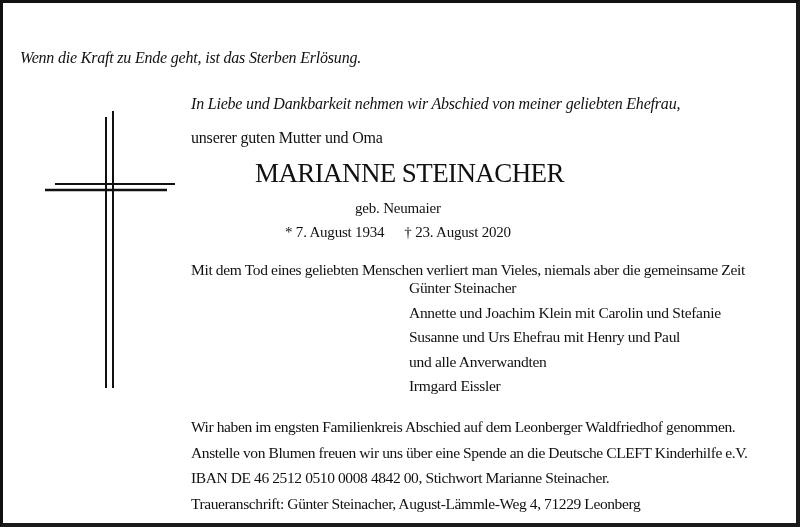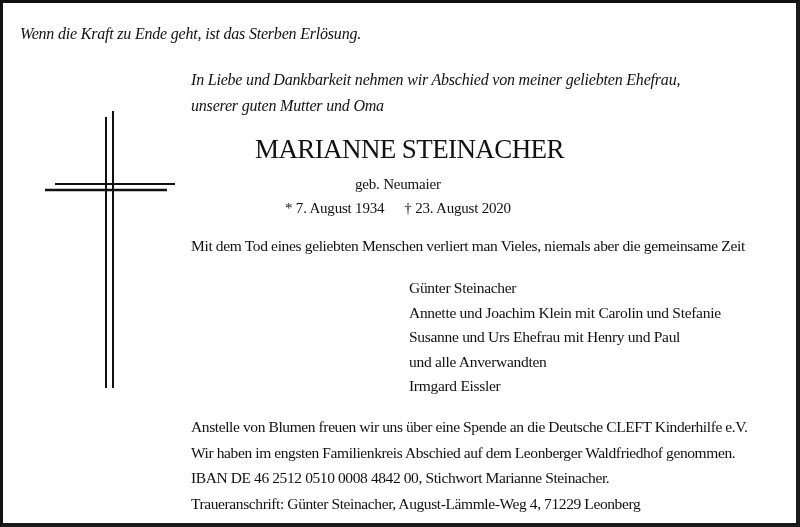--- a/index.html
+++ b/index.html
@@ -28,29 +28,30 @@
       border-bottom: 4px solid #1a1a1a;
       background: #fff;
     }
     .t {
       position: absolute;
       white-space: nowrap;
       font-family: "Liberation Serif", "DejaVu Serif", serif;
       font-size: 16px;
       line-height: 20px;
       letter-spacing: -0.2px;
+      margin-top: 24px;
     }
     .motto {
       left: 20px;
       top: 24px;
       font-style: italic;
       font-size: 16px;
     }
     .intro1 { left: 191px; top: 70px; font-style: italic; }
-    .intro2 { left: 191px; top: 96px; font-style: italic; }
+    .intro2 { left: 191px; top: 104px; }
     .name {
       left: 255px;
       top: 133px;
       font-size: 27px;
       line-height: 32px;
       letter-spacing: -0.6px;
     }
     .maiden { left: 355px; top: 174px; font-size: 15px; }
     .dates { left: 285px; top: 198px; font-size: 15px; }
     .verse { left: 191px; top: 236px; font-size: 15.5px; letter-spacing: -0.35px; }
@@ -125,17 +126,17 @@
 
 <ul class="mourners">
   <li>Günter Steinacher</li>
   <li>Annette und Joachim Klein mit Carolin und Stefanie</li>
   <li>Susanne und Urs Ehefrau mit Henry und Paul</li>
   <li>und alle Anverwandten</li>
   <li>Irmgard Eissler</li>
 </ul>
 
 <ul class="footer">
+  <li>Wir haben im engsten Familienkreis Abschied auf dem Leonberger Waldfriedhof genommen.</li>
   <li>Anstelle von Blumen freuen wir uns über eine Spende an die Deutsche CLEFT Kinderhilfe e.V.</li>
-  <li>Wir haben im engsten Familienkreis Abschied auf dem Leonberger Waldfriedhof genommen.</li>
   <li>IBAN DE 46 2512 0510 0008 4842 00, Stichwort Marianne Steinacher.</li>
   <li>Traueranschrift: Günter Steinacher, August-Lämmle-Weg 4, 71229 Leonberg</li>
 </ul>
 
 </body></html>

